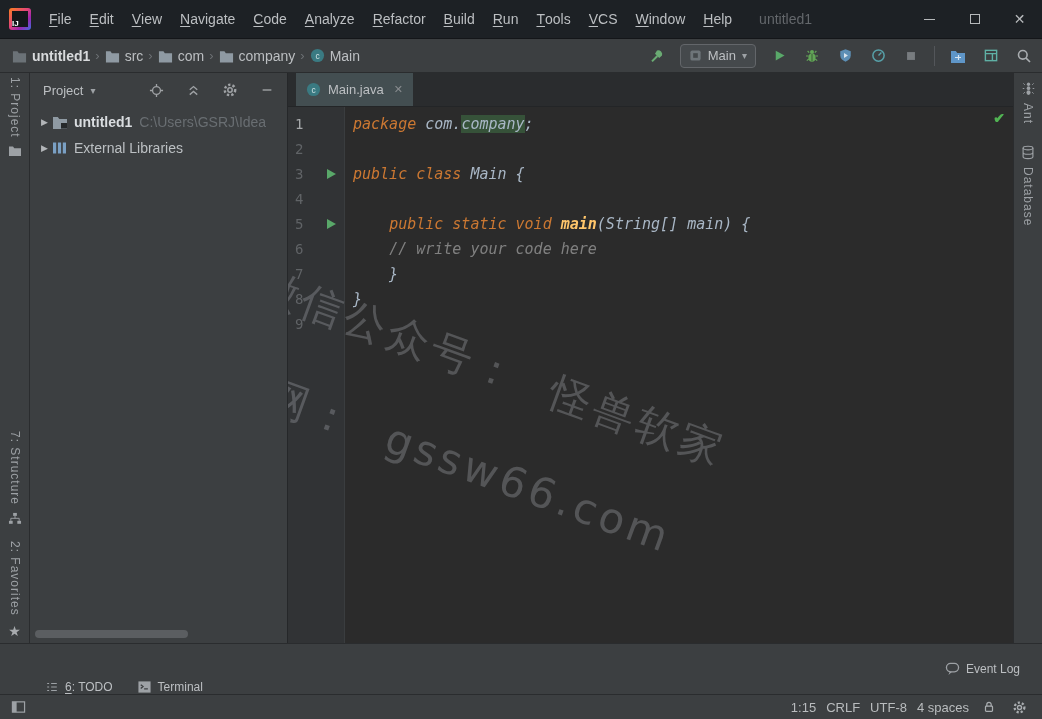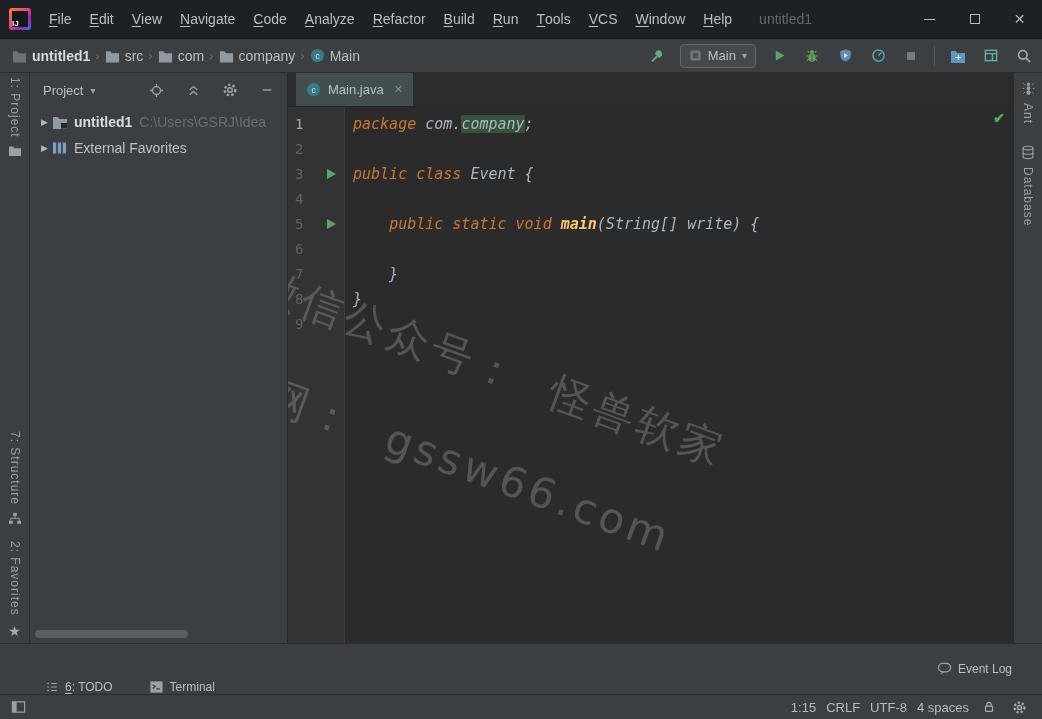--- a/index.html
+++ b/index.html
@@ -80,23 +80,23 @@
   .hl{background:#365239;}
   .method{color:#ffc66b;font-weight:bold;}
   .comment{color:#808080;}
   #watermark{position:absolute;left:-12px;top:130px;transform:rotate(20deg);transform-origin:0 0;
              font-size:42px;line-height:100px;letter-spacing:4px;color:rgba(170,175,180,0.32);
              white-space:pre;z-index:3;pointer-events:none;font-family:"DejaVu Sans",sans-serif;}
   #inspection-check{position:absolute;top:3px;right:8px;color:#51b353;font-size:14px;font-weight:bold;z-index:4;}
 
   
   #bottombar{flex:0 0 31px;background:#3c3f41;border-top:1px solid #2a2c2e;display:flex;align-items:center;font-size:12px;}
-  #bottom-left{display:flex;gap:36px;margin-left:45px;margin-top:36px;}
+  #bottom-left{display:flex;gap:24px;margin-left:45px;margin-top:36px;}
   .bitem{display:flex;align-items:center;gap:6px;color:#bcbfc2;}
-  #bottom-right{margin-left:auto;margin-right:30px;}
+  #bottom-right{margin-left:auto;margin-right:22px;}
   #statusbar{flex:0 0 25px;background:#3c3f41;border-top:1px solid #2a2c2e;display:flex;align-items:center;font-size:13px;color:#b9bcbe;}
   #status-left{margin-left:8px;display:flex;align-items:center;}
   #status-right{margin-left:auto;display:flex;align-items:center;gap:10px;margin-right:13px;text-align:right;}
 </style>
 </head>
 <body>
 
 <div id="app">
 
   <div id="titlebar">
@@ -309,21 +309,21 @@
         </div>
         <div class="tree-row">
           <span class="tree-arrow">▶</span>
           <span class="tree-icon">
             <svg width="15" height="14" viewBox="0 0 15 14">
                 <rect x="1" y="1.5" width="3.2" height="11" fill="#7aa0c4"></rect>
                 <rect x="5.9" y="1.5" width="3.2" height="11" fill="#7aa0c4"></rect>
                 <rect x="10.8" y="1.5" width="3.2" height="11" fill="#7aa0c4"></rect>
               </svg>
           </span>
-          <span class="tree-name">External Favorites</span>
+          <span class="tree-name">External Libraries</span>
         </div>
       </div>
       <div id="project-hscroll"></div>
     </div>
 
     <div id="editor-pane">
       <div id="tabbar">
         <span id="tab-main">
           <svg width="15" height="15" viewBox="0 0 16 16">
               <circle cx="8" cy="8" r="7" fill="#3a7a82"></circle>
@@ -345,39 +345,40 @@
               <span class="gutter-cell">
                 <span class="line-num">2</span>
               </span>
               <span class="code-text"></span>
             </div>
             <div class="code-line">
               <span class="gutter-cell">
                 <span class="line-num">3</span>
                 <span class="run-icon"></span>
               </span>
-              <span class="code-text"><span class="kw">public class </span><span class="pl">Event {</span></span>
+              <span class="code-text"><span class="kw">public class </span><span class="pl">Main {</span></span>
             </div>
             <div class="code-line">
               <span class="gutter-cell">
                 <span class="line-num">4</span>
               </span>
               <span class="code-text"></span>
             </div>
             <div class="code-line">
               <span class="gutter-cell">
                 <span class="line-num">5</span>
                 <span class="run-icon"></span>
               </span>
-              <span class="code-text"><span class="pl">    </span><span class="kw">public static void </span><span class="method">main</span><span class="pl">(String[] write) {</span></span>
+              <span class="code-text"><span class="pl">    </span><span class="kw">public static void </span><span class="method">main</span><span class="pl">(String[] main) {</span></span>
             </div>
             <div class="code-line">
               <span class="gutter-cell">
                 <span class="line-num">6</span>
               </span>
+              <span class="code-text"><span class="pl">    </span><span class="comment">// write your code here</span></span>
             </div>
             <div class="code-line">
               <span class="gutter-cell">
                 <span class="line-num">7</span>
               </span>
               <span class="code-text"><span class="pl">    }</span></span>
             </div>
             <div class="code-line">
               <span class="gutter-cell">
                 <span class="line-num">8</span>

